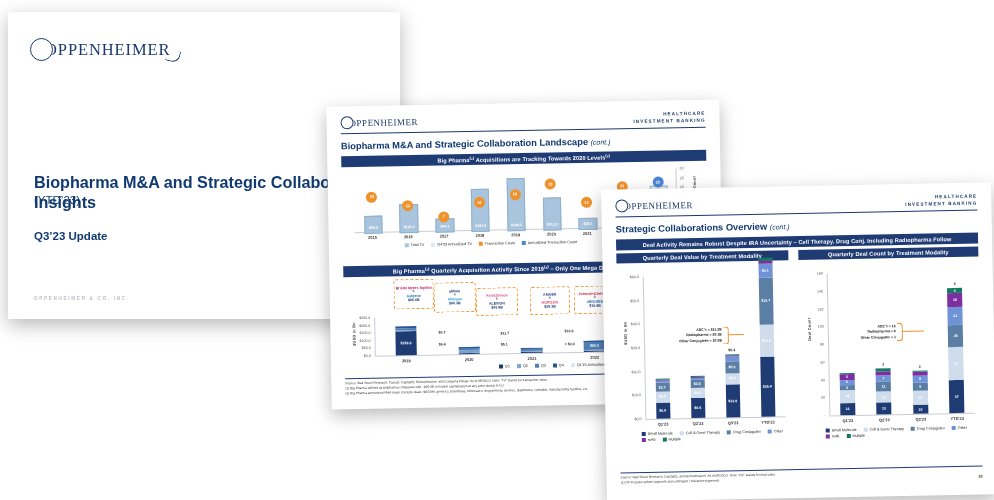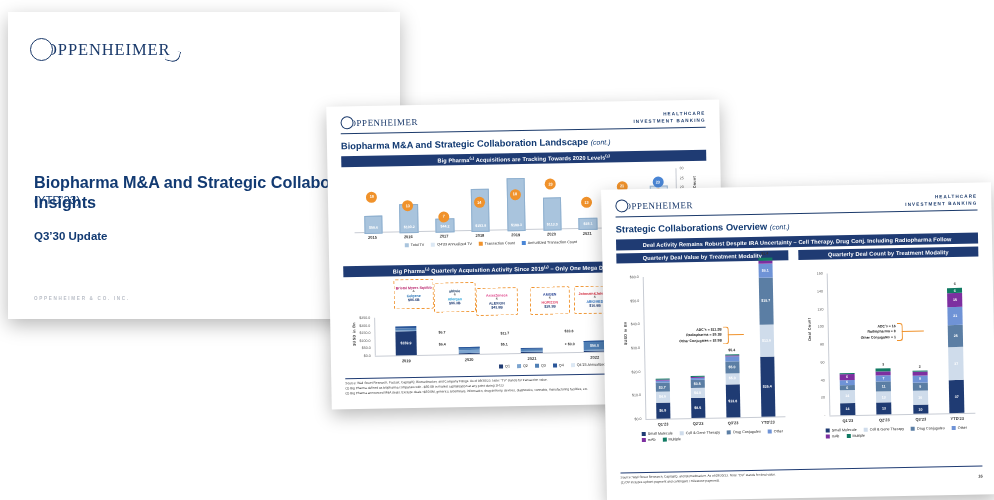--- a/index.html
+++ b/index.html
@@ -117,21 +117,21 @@
 <div class="stage">
 
   <div class="slide" id="slide1">
     <div class="s1-logo">
       <span class="ring"></span>
       <span class="word">OPPENHEIMER</span>
       <span class="tail"></span>
     </div>
     <div class="s1-title">Biopharma M&amp;A and Strategic Collaboration Insights</div>
     <div class="s1-sub">(YTD’23)</div>
-    <div class="s1-update">Q3’30 Update</div>
+    <div class="s1-update">Q3’23 Update</div>
     <div class="s1-foot">OPPENHEIMER &amp; CO. INC.</div>
   </div>
 
   <div class="slide" id="slide2">
     <div class="sl-head">
       <div class="sl-logo">
         <span class="ring"></span>
         <span class="word">OPPENHEIMER</span>
       </div>
       <div class="sl-hb">

